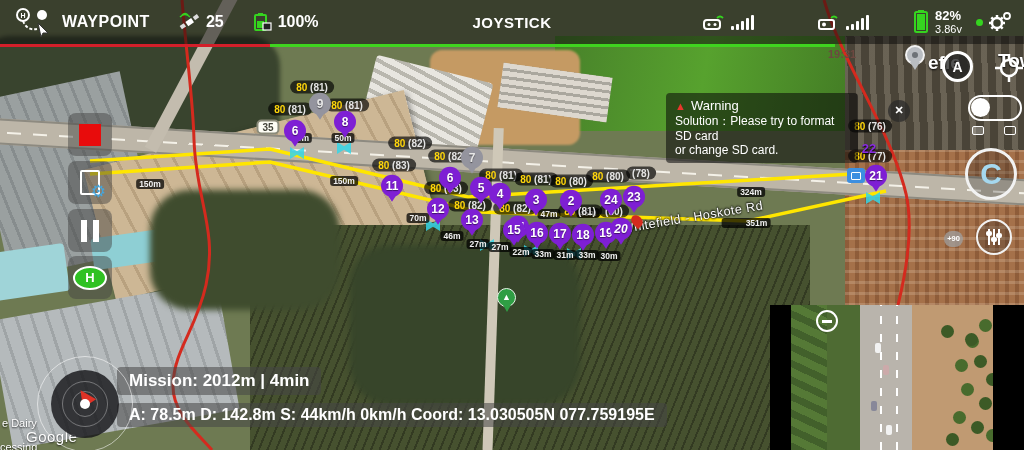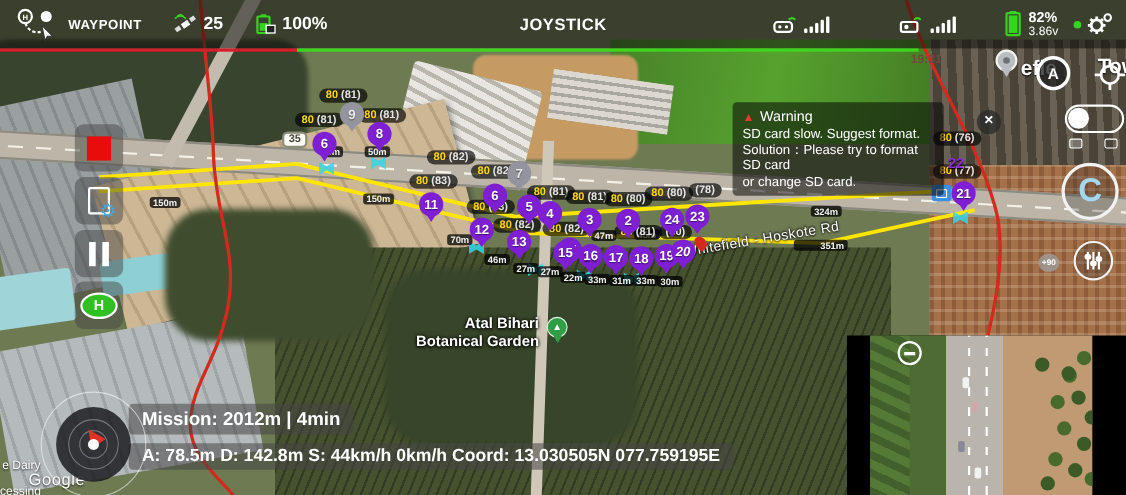--- a/index.html
+++ b/index.html
@@ -85,21 +85,21 @@
        text-shadow:0 1px 2px #000,0 -1px 2px #000;z-index:21;}
   .timelbl{position:absolute;left:828px;top:48px;color:#6d4840;font-size:11px;font-weight:bold;z-index:12;}
   .fragtext{position:absolute;color:#fff;font-size:19px;font-weight:bold;text-shadow:0 1px 2px #000;z-index:11;}
   .gmark{position:absolute;color:#fff;text-shadow:0 1px 2px rgba(0,0,0,.8);z-index:12;}
 
   
   .topbar{left:0;top:0;width:1024px;height:44px;background:rgba(12,12,12,.52);z-index:60;
           display:flex;align-items:center;color:#fff;}
   .bar-under-red{left:0;top:44px;width:270px;height:3px;background:#d31f2a;z-index:61;}
   .bar-under-green{left:270px;top:44px;width:565px;height:3px;background:#3fd41f;z-index:61;}
-  .modelbl{font-size:12px;font-weight:bold;letter-spacing:.5px;margin-left:8px;}
+  .modelbl{font-size:16px;font-weight:bold;letter-spacing:.5px;margin-left:8px;}
   .topnum{font-size:16px;font-weight:bold;margin-left:6px;}
   .joy{position:absolute;left:50%;transform:translateX(-50%);font-size:15px;font-weight:bold;letter-spacing:.5px;}
   .bars{display:flex;align-items:flex-end;gap:2px;margin-left:6px;}
   .bars i{display:block;width:3px;background:#fff;border-radius:1px;}
   .batt-col{display:flex;flex-direction:column;line-height:1.1;margin-left:6px;}
   .batt-col .p{font-size:13px;font-weight:bold;} .batt-col .v{font-size:11px;}
   .gear-dot{width:7px;height:7px;border-radius:50%;background:#35d41f;margin-right:3px;}
 
   
   .tool{position:absolute;left:68px;width:44px;height:43px;background:rgba(66,66,66,.48);
@@ -283,39 +283,34 @@
       <div class="pin" style="left: 606px; top: 235px;">19</div>
       <div class="pin" style="left: 621px; top: 231px; font-style: italic;">20</div>
       <div class="pin" style="left: 876px; top: 178px;">21</div>
     </div>
 
   <div class="shield">35</div>
   <div class="redmini" style="left:637px;top:221px;"></div>
   <div class="wp22" style="left:869px;top:148px;">22</div>
   <div class="camtag"></div>
 
-  <div class="poi">
-    <div>Atal Bihari</div>
-    <div>Botanical Garden</div>
-  </div>
   <div class="poi-pin"><span>▲</span></div>
   <div class="roadname">Whitefield - Hoskote Rd</div>
   <div class="timelbl">19:31</div>
   <div class="fragtext" style="left:928px;top:52px;">efie</div>
   <div class="fragtext" style="left:998px;top:50px;">Tow</div>
 
   <div class="gmark" style="left:2px;top:417px;font-size:11px;">e Dairy</div>
   <div class="gmark" style="left:26px;top:428px;font-size:15px;letter-spacing:.5px;">Google</div>
   <div class="gmark" style="left:0px;top:441px;font-size:11px;">cessing</div>
 
   <div class="abs warnbox">
     <div class="t">
       <span class="tri">▲</span><span>Warning</span>
     </div>
-    <div class="l">SD card slow. Suggest format.</div>
     <div class="l">Solution：Please try to format SD card</div>
     <div class="l">or change SD card.</div>
   </div>
 
   <div class="abs graypin">
       <i></i>
     </div>
   <div class="abs cmp">A</div>
   <div class="abs cross">
     <svg width="28" height="28">

